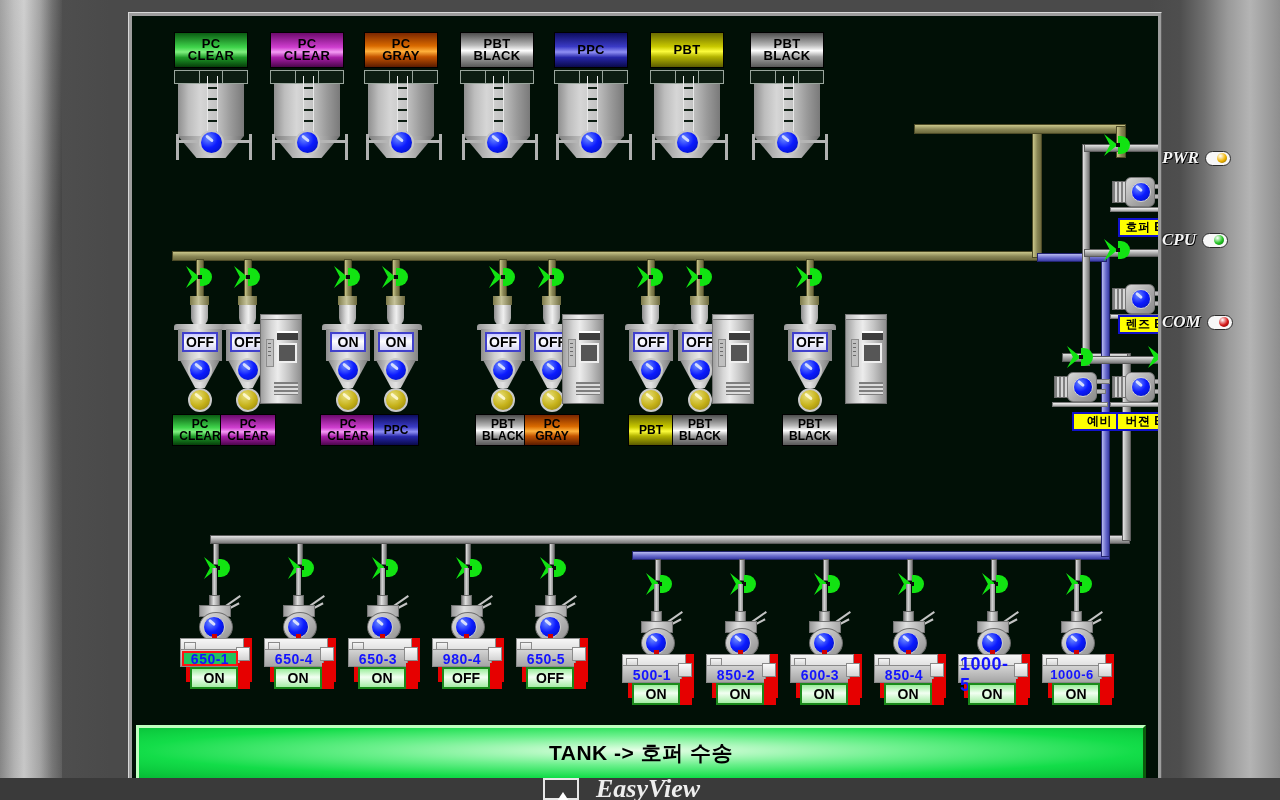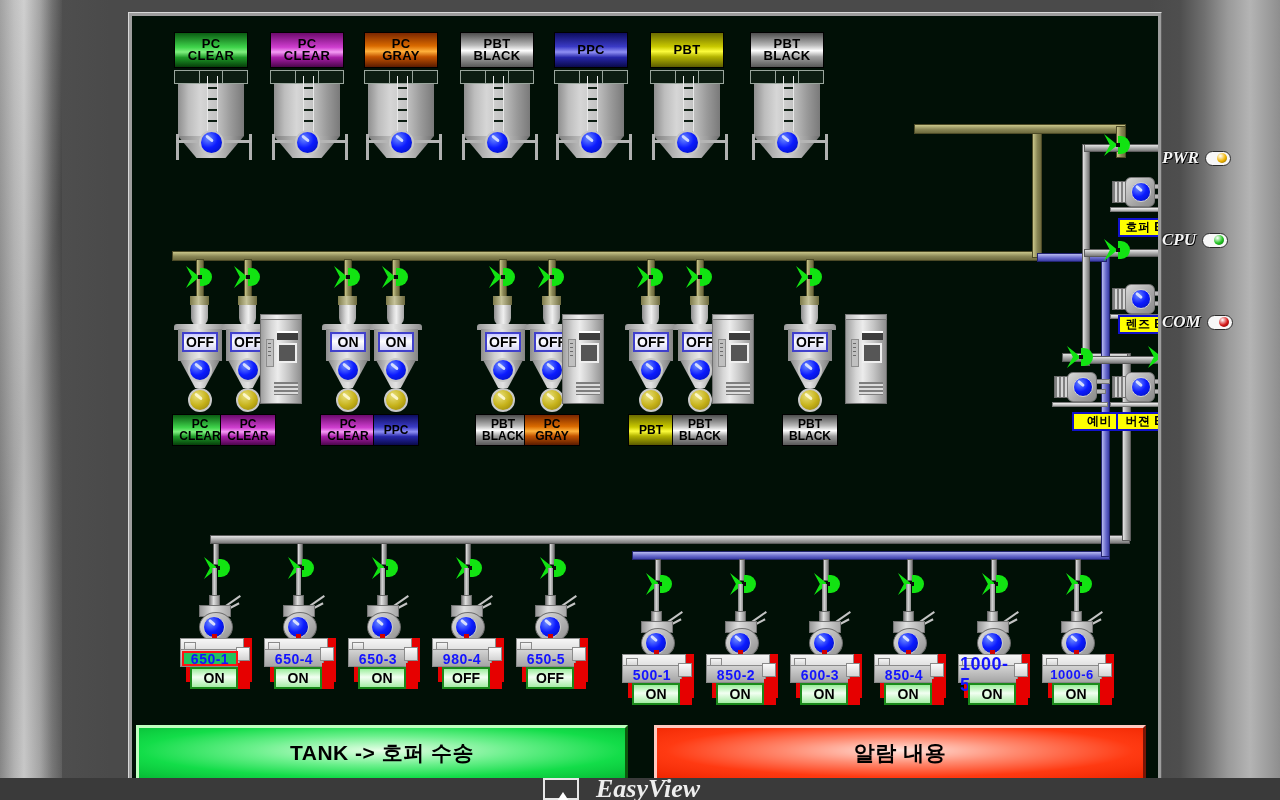--- a/index.html
+++ b/index.html
@@ -942,21 +942,20 @@
           <div class="platform"></div>
           <div class="clamp"></div>
           <div class="redtab"></div>
           <div class="tagnum" style="font-size:13px;">1000-6</div>
           <div class="onbtn">ON</div>
         </div>
       </div>
 
     <div id="btnbar">
         <div class="bigbtn">TANK -&gt; 호퍼 수송</div>
-        <div class="bigbtn red">알람 내용</div>
       </div>
   </div>
 </div>
 
 <div id="brandbar"></div>
 <div id="brandbox">
     <span class="tri"></span>
   </div>
 <div id="brandtxt">EasyView</div>
 

